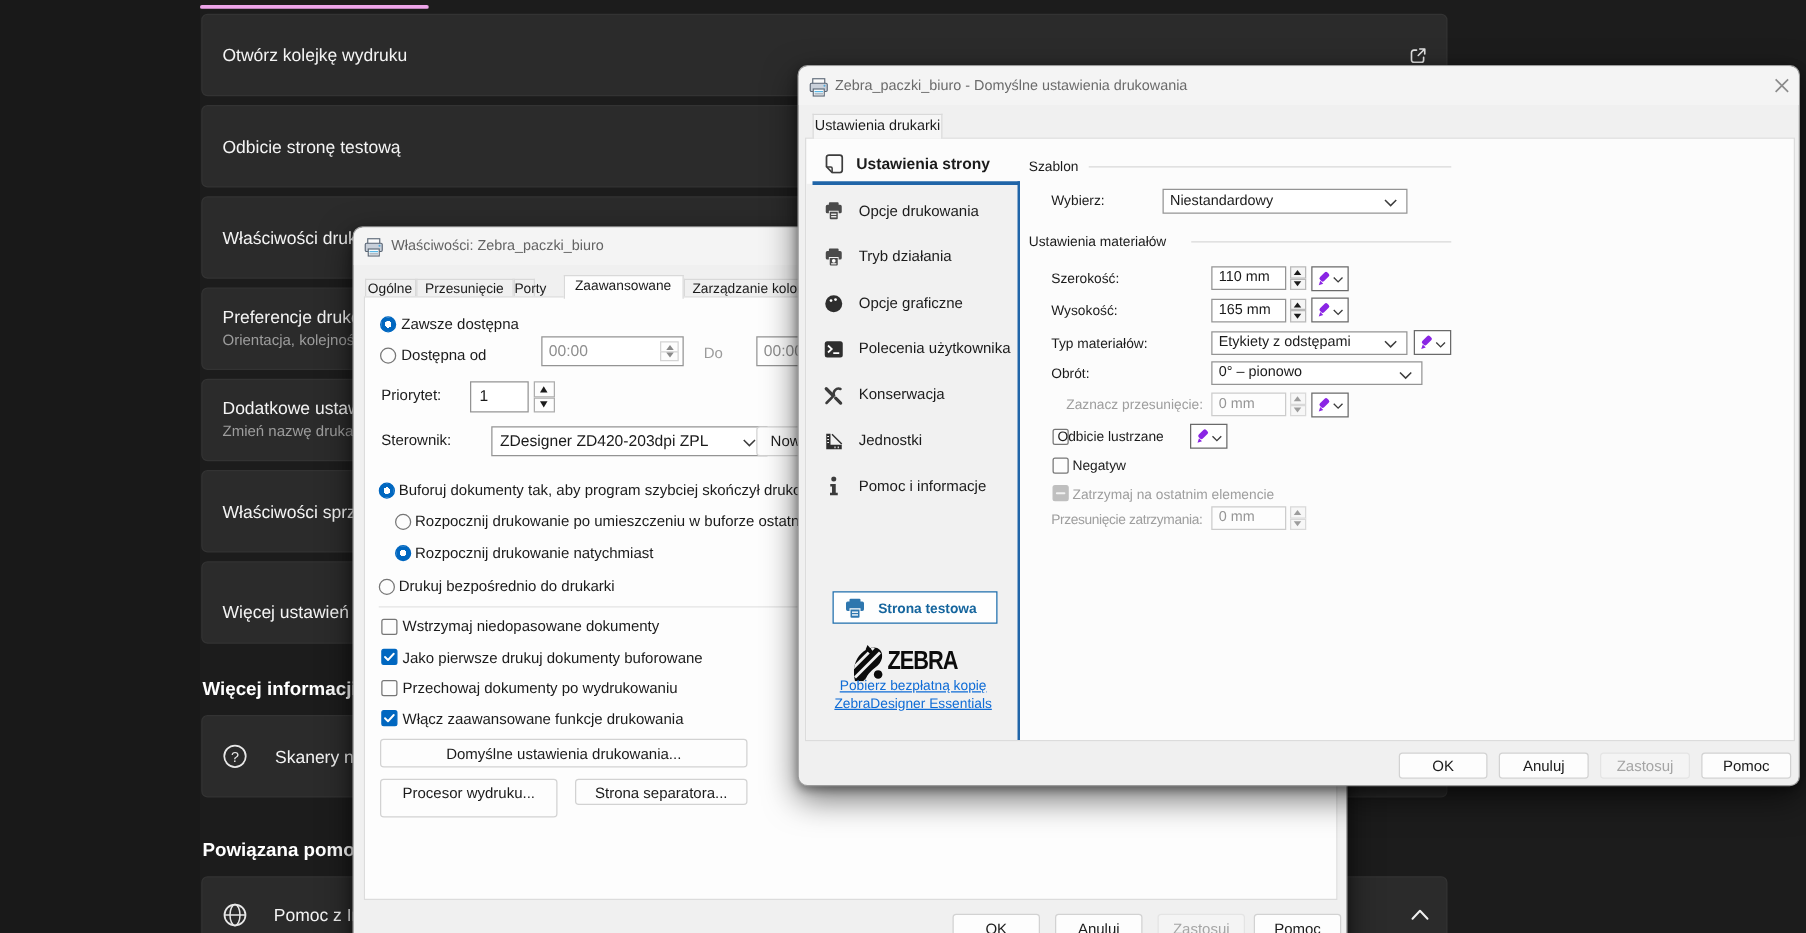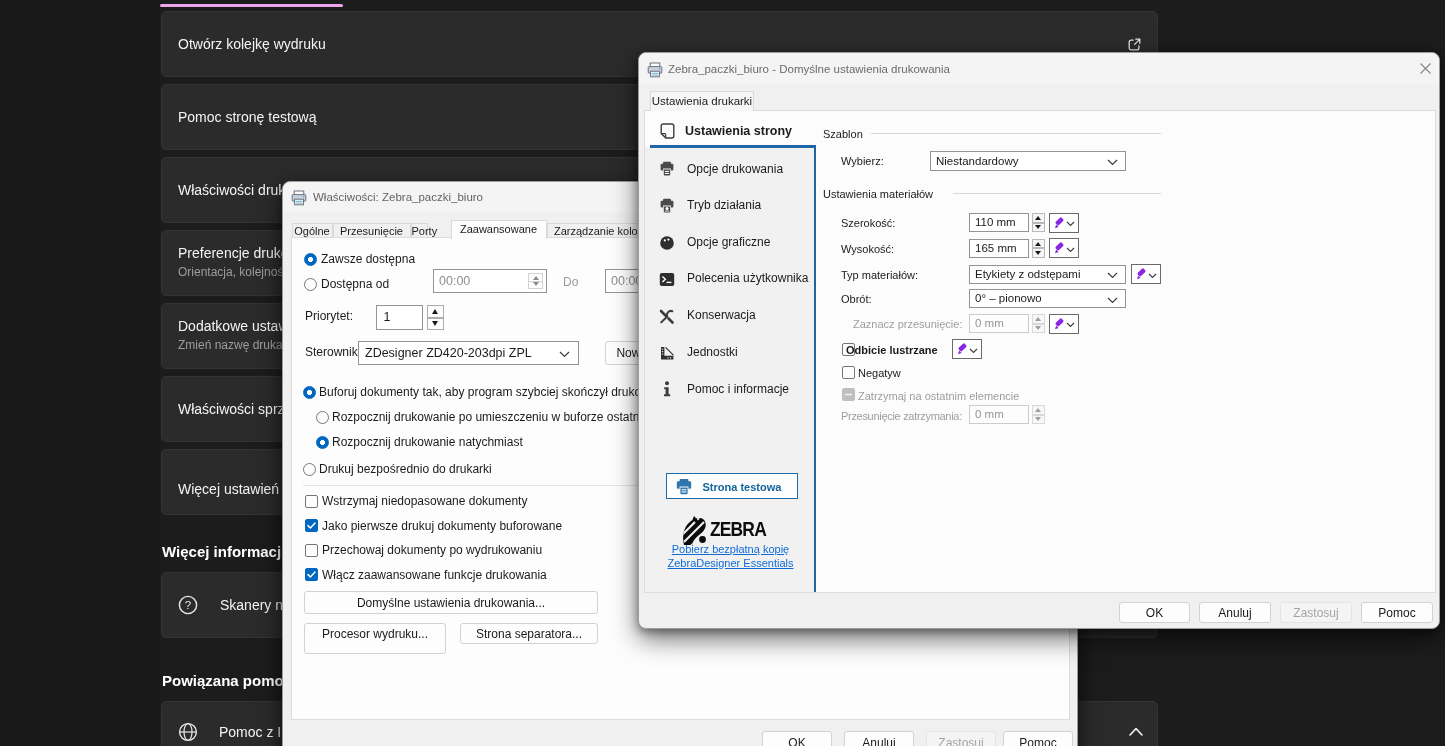--- a/index.html
+++ b/index.html
@@ -46,21 +46,21 @@
   <div class="a" style="left:160px;top:4px;width:183px;height:3px;background:#eda4e9;border-radius:2px;"></div>
 
   <div class="card" style="top:11px;height:66px;"></div>
   <div class="ct" style="left:178px;top:35px;">Otwórz kolejkę wydruku</div>
   <svg class="a" style="left:1127px;top:37px;" width="15" height="15" viewBox="0 0 15 15">
     <path d="M6.2 3.1 H4.1 A1.9 1.9 0 0 0 2.2 5 v5.9 A1.9 1.9 0 0 0 4.1 12.8 h5.9 A1.9 1.9 0 0 0 11.9 10.9 V8.8" stroke="#e2e2e2" stroke-width="1.3" fill="none" stroke-linecap="round"></path>
     <path d="M8.8 2.2 h4 v4 M12.6 2.4 L7.6 7.4" stroke="#e2e2e2" stroke-width="1.3" fill="none" stroke-linecap="round" stroke-linejoin="round"></path>
   </svg>
 
   <div class="card" style="top:84px;height:66px;"></div>
-  <div class="ct" style="left:178px;top:108px;">Pomoc stronę testową</div>
+  <div class="ct" style="left:178px;top:108px;">Odbicie stronę testową</div>
 
   <div class="card" style="top:157px;height:66px;"></div>
   <div class="ct" style="left:178px;top:181px;">Właściwości drukarki</div>
 
   <div class="card" style="top:230px;height:66px;"></div>
   <div class="ct" style="left:178px;top:244px;">Preferencje drukowania</div>
   <div class="cs" style="left:178px;top:265px;">Orientacja, kolejność stron, liczba stron</div>
 
   <div class="card" style="top:303px;height:66px;"></div>
   <div class="ct" style="left:178px;top:317px;">Dodatkowe ustawienia</div>
@@ -141,21 +141,21 @@
         <span style="position:absolute;left:7px;top:4px;">1</span>
       </div>
     <span style="position:absolute;left:143.5px;top:123px;width:17px;height:25px;">
       <span style="position:absolute;left:0;top:0;width:17px;height:12.5px;border:1px solid #adadad;background:#fdfdfd;"></span>
       <span style="position:absolute;left:0;bottom:0;width:17px;height:12.5px;border:1px solid #adadad;background:#fdfdfd;"></span>
       <i style="position:absolute;left:5px;top:4px;width:0;height:0;border-left:3.5px solid transparent;border-right:3.5px solid transparent;border-bottom:5px solid #1b1b1b;"></i>
       <i style="position:absolute;left:5px;bottom:4px;width:0;height:0;border-left:3.5px solid transparent;border-right:3.5px solid transparent;border-top:5px solid #1b1b1b;"></i>
     </span>
 
     <div class="t" style="left:22px;top:163px;">Sterownik:</div>
-    <div class="tb" style="left:75px;top:159px;width:221px;height:24px;">
+    <div class="tb" style="left:110px;top:159px;width:221px;height:24px;">
       <span style="position:absolute;left:6px;top:4px;">ZDesigner ZD420-203dpi ZPL</span>
       <svg style="position:absolute;right:8px;top:9px;" width="11" height="7" viewBox="0 0 11 7">
           <path d="M1 1 L5.5 5.5 L10 1" stroke="#3c3c3c" stroke-width="1.2" fill="none"></path>
         </svg>
     </div>
     <div class="btn" style="left:322px;top:159px;width:62px;height:24px;line-height:23px;">Nowy...</div>
 
     <span class="rad on" style="left:20px;top:203.5px;"></span>
     <div class="t" style="left:36px;top:203px;">Buforuj dokumenty tak, aby program szybciej skończył drukowanie</div>
     <span class="rad" style="left:33px;top:228.5px;"></span>
@@ -364,21 +364,21 @@
       <svg style="position:absolute;left:3px;top:3px;" width="13" height="13" viewBox="0 0 13 13">
         <rect x="4.2" y="0.2" width="4.6" height="8.4" rx="1.6" fill="#8a25e4" transform="rotate(45 6.5 4.4)"></rect>
         <path d="M3.2 7.6 L5.6 10 L2 11.2 z" fill="#8a25e4"></path>
       </svg>
       <svg style="position:absolute;right:3px;top:7.5px;" width="9" height="6" viewBox="0 0 9 6">
           <path d="M1 1 L4.5 4.5 L8 1" stroke="#3c3c3c" stroke-width="1.1" fill="none"></path>
         </svg>
     </div>
 
     <div class="t" style="left:202px;top:239px;">Obrót:</div>
-    <div class="tb" style="left:330px;top:236px;width:157px;height:19px;">
+    <div class="tb" style="left:330px;top:236px;width:169px;height:19px;">
       <span style="position:absolute;left:5px;top:2px;">0° – pionowo</span>
       <svg style="position:absolute;right:7px;top:6.5px;" width="11" height="7" viewBox="0 0 11 7">
           <path d="M1 1 L5.5 5.5 L10 1" stroke="#3c3c3c" stroke-width="1.2" fill="none"></path>
         </svg>
     </div>
 
     <div class="t" style="left:214px;top:263.5px;color:#9e9e9e;">Zaznacz przesunięcie:</div>
     <div class="tb dis" style="left:330px;top:261px;width:60px;height:19px;">
         <span style="position:absolute;left:5px;top:2px;">0 mm</span>
       </div>
@@ -392,21 +392,21 @@
       <svg style="position:absolute;left:3px;top:3px;" width="13" height="13" viewBox="0 0 13 13">
         <rect x="4.2" y="0.2" width="4.6" height="8.4" rx="1.6" fill="#8a25e4" transform="rotate(45 6.5 4.4)"></rect>
         <path d="M3.2 7.6 L5.6 10 L2 11.2 z" fill="#8a25e4"></path>
       </svg>
       <svg style="position:absolute;right:3px;top:7.5px;" width="9" height="6" viewBox="0 0 9 6">
           <path d="M1 1 L4.5 4.5 L8 1" stroke="#3c3c3c" stroke-width="1.1" fill="none"></path>
         </svg>
     </div>
 
     <span class="chk" style="left:202.5px;top:289.5px;"></span>
-    <div class="t" style="left:207px;top:290px;font-weight:bold;">Odbicie lustrzane</div>
+    <div class="t" style="left:207px;top:290px;">Odbicie lustrzane</div>
     <div class="tb pen" style="left:313px;top:286px;width:30px;height:20px;border-color:#6a6a6a;">
       <svg style="position:absolute;left:3px;top:3px;" width="13" height="13" viewBox="0 0 13 13">
         <rect x="4.2" y="0.2" width="4.6" height="8.4" rx="1.6" fill="#8a25e4" transform="rotate(45 6.5 4.4)"></rect>
         <path d="M3.2 7.6 L5.6 10 L2 11.2 z" fill="#8a25e4"></path>
       </svg>
       <svg style="position:absolute;right:3px;top:7.5px;" width="9" height="6" viewBox="0 0 9 6">
           <path d="M1 1 L4.5 4.5 L8 1" stroke="#3c3c3c" stroke-width="1.1" fill="none"></path>
         </svg>
     </div>
 

